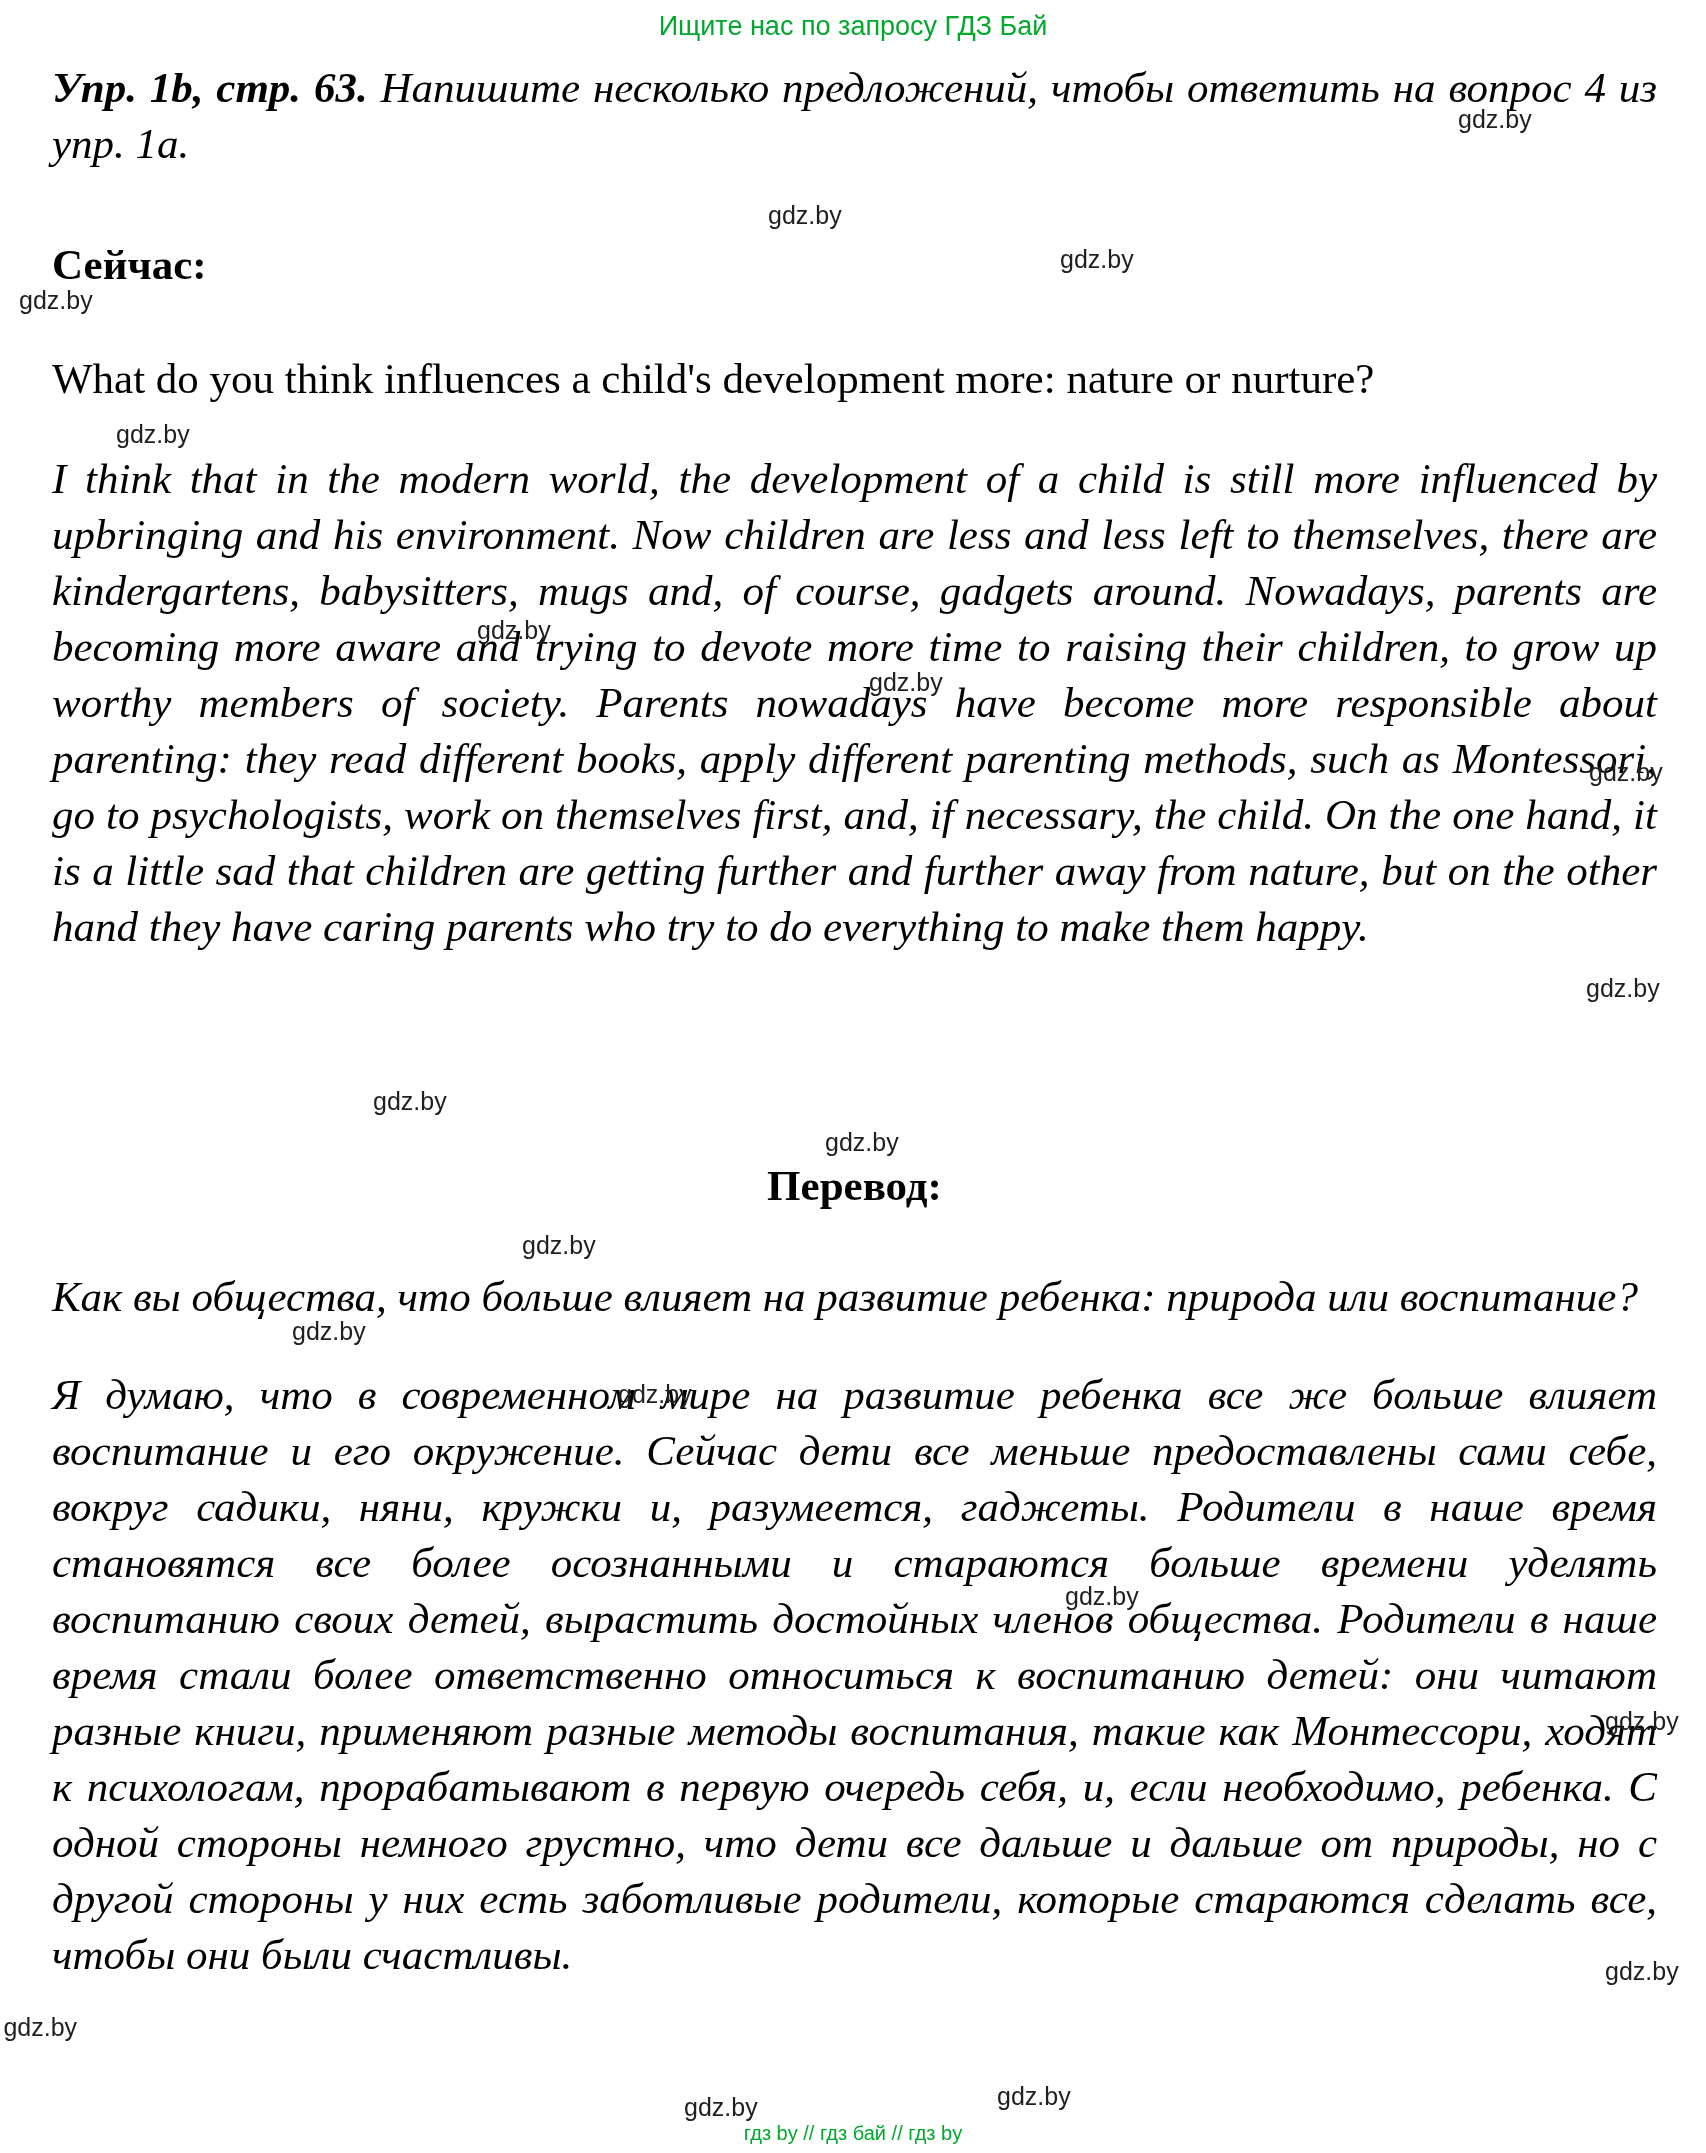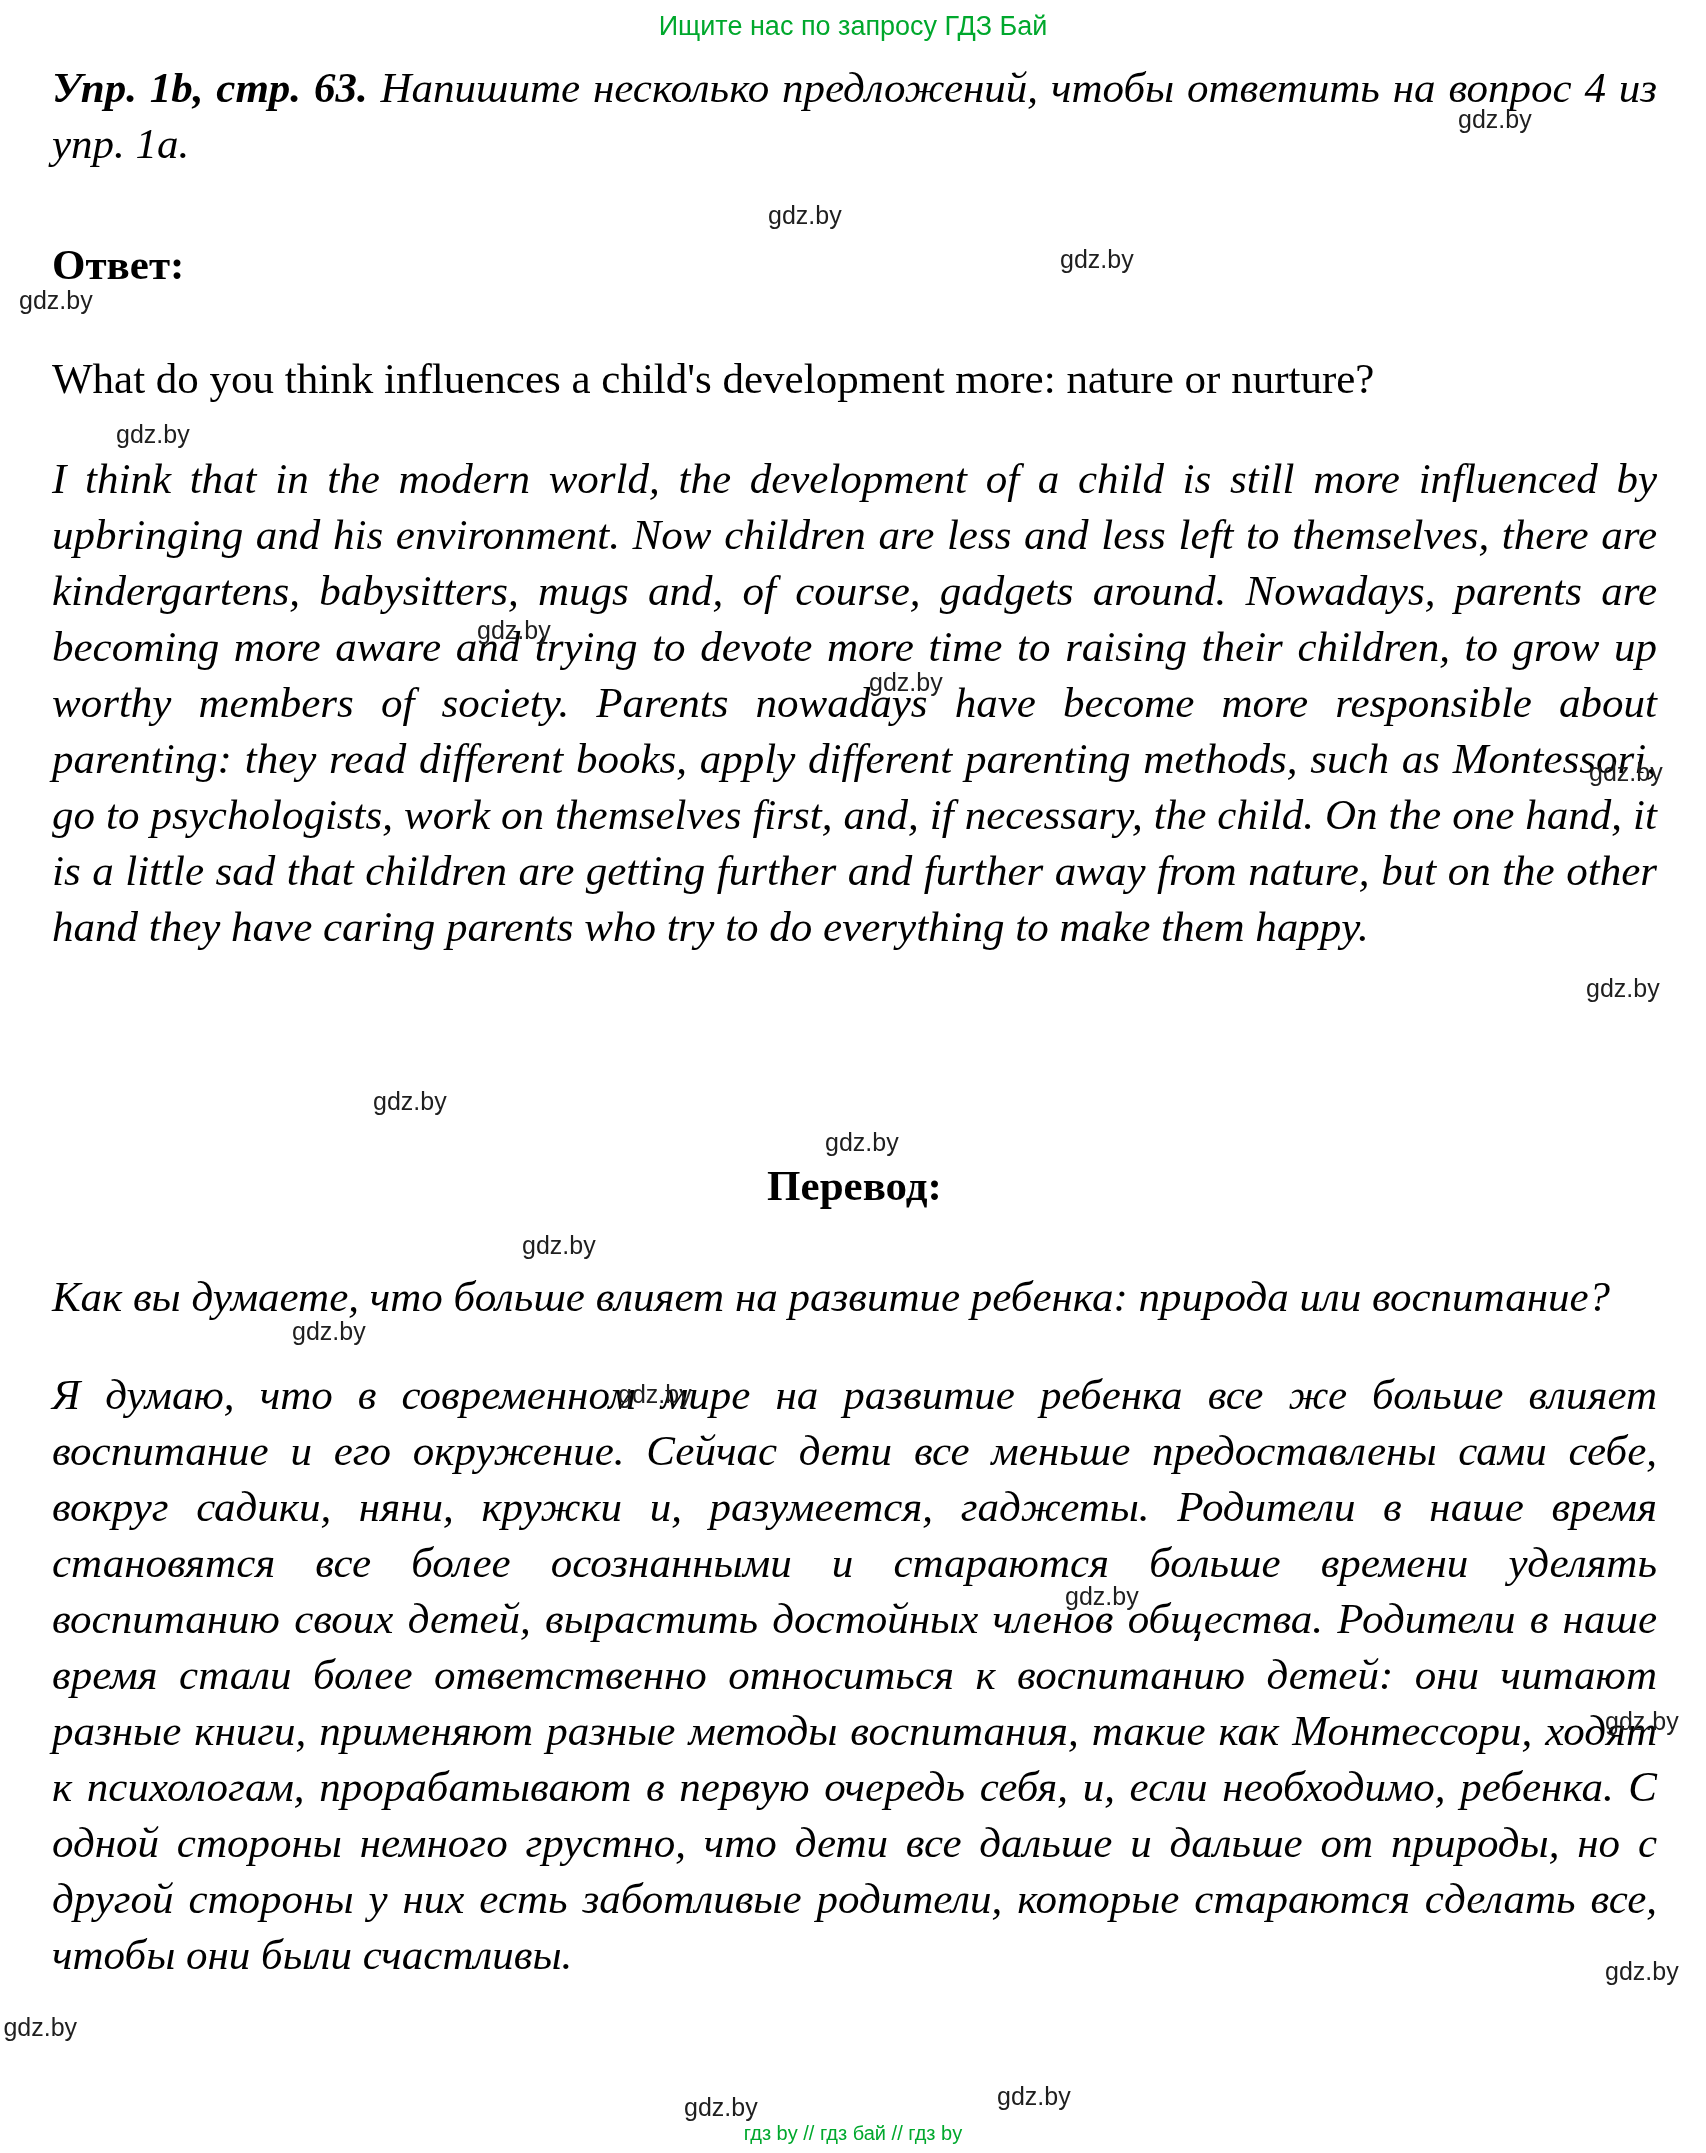--- a/index.html
+++ b/index.html
@@ -49,29 +49,29 @@
     white-space: nowrap;
   }
 </style>
 </head>
 <body>
 
 <div class="promo top">Ищите нас по запросу ГДЗ Бай</div>
 
 <p class="block justify" id="exercise-title" lang="ru"><b class="bold">Упр. 1b, стр. 63.</b> <span>Напишите несколько предложений, чтобы ответить на вопрос 4 из упр. 1а.</span></p>
 
-<p class="block bold" id="answer-label">Ответ:</p>
+<p class="block bold" id="answer-label">Сейчас:</p>
 
 <p class="block" id="question-en" lang="en">What do you think influences a child's development more: nature or nurture?</p>
 
 <p class="block justify" id="answer-en" lang="en">I think that in the modern world, the development of a child is still more influenced by upbringing and his environment. Now children are less and less left to themselves, there are kindergartens, babysitters, mugs and, of course, gadgets around. Nowadays, parents are becoming more aware and trying to devote more time to raising their children, to grow up worthy members of society. Parents nowadays have become more responsible about parenting: they read different books, apply different parenting methods, such as Montessori, go to psychologists, work on themselves first, and, if necessary, the child. On the one hand, it is a little sad that children are getting further and further away from nature, but on the other hand they have caring parents who try to do everything to make them happy.</p>
 
 <p class="block bold" id="translation-label">Перевод:</p>
 
-<p class="block justify" id="question-ru" lang="ru">Как вы думаете, что больше влияет на развитие ребенка: природа или воспитание?</p>
+<p class="block justify" id="question-ru" lang="ru">Как вы общества, что больше влияет на развитие ребенка: природа или воспитание?</p>
 
 <p class="block justify" id="answer-ru" lang="ru">Я думаю, что в современном мире на развитие ребенка все же больше влияет воспитание и его окружение. Сейчас дети все меньше предоставлены сами себе, вокруг садики, няни, кружки и, разумеется, гаджеты. Родители в наше время становятся все более осознанными и стараются больше времени уделять воспитанию своих детей, вырастить достойных членов общества. Родители в наше время стали более ответственно относиться к воспитанию детей: они читают разные книги, применяют разные методы воспитания, такие как Монтессори, ходят к психологам, прорабатывают в первую очередь себя, и, если необходимо, ребенка. С одной стороны немного грустно, что дети все дальше и дальше от природы, но с другой стороны у них есть заботливые родители, которые стараются сделать все, чтобы они были счастливы.</p>
 
 <div class="promo bottom">гдз by // гдз бай // гдз by</div>
 
 <span class="wm" style="left:1458px; top:107px">gdz.by</span>
 <span class="wm" style="left:768px;  top:203px">gdz.by</span>
 <span class="wm" style="left:1060px; top:247px">gdz.by</span>
 <span class="wm" style="left:19px;   top:288px">gdz.by</span>
 <span class="wm" style="left:116px;  top:422px">gdz.by</span>

